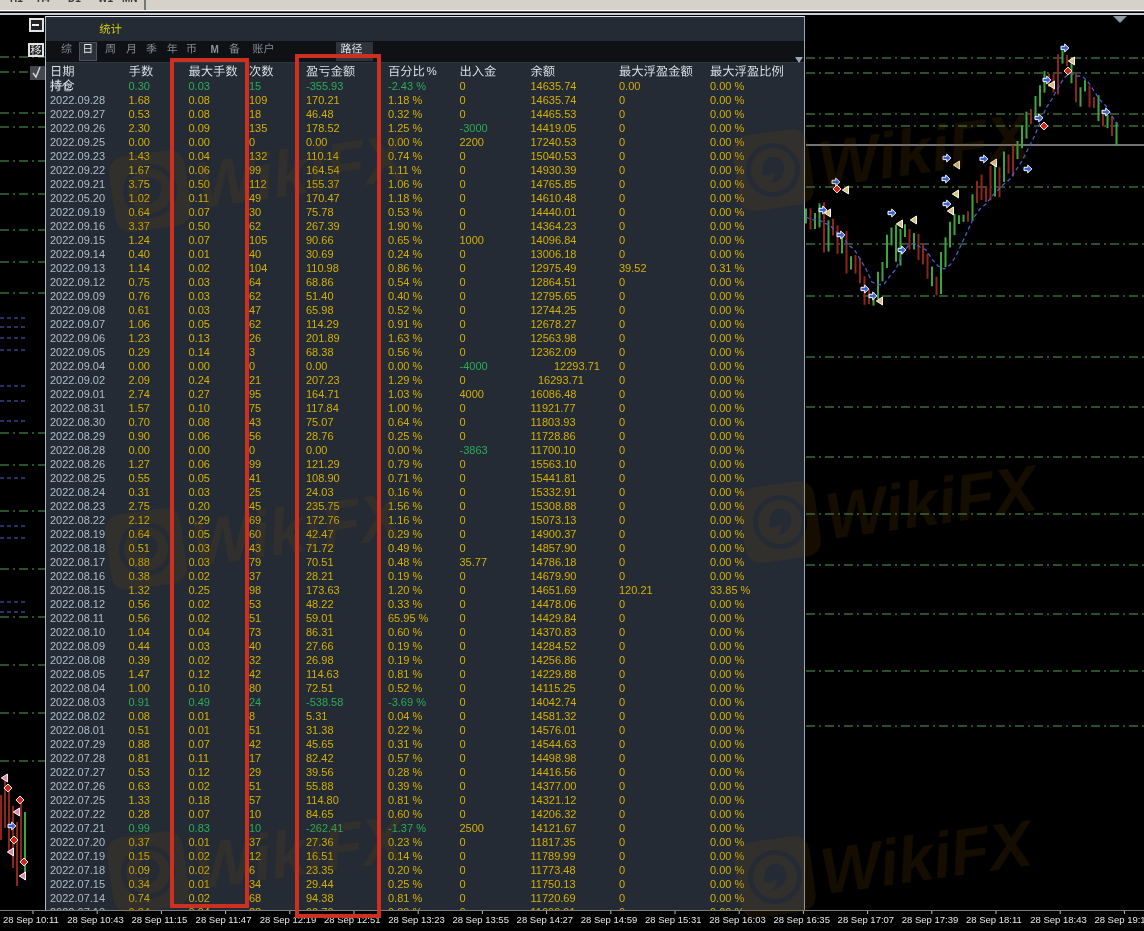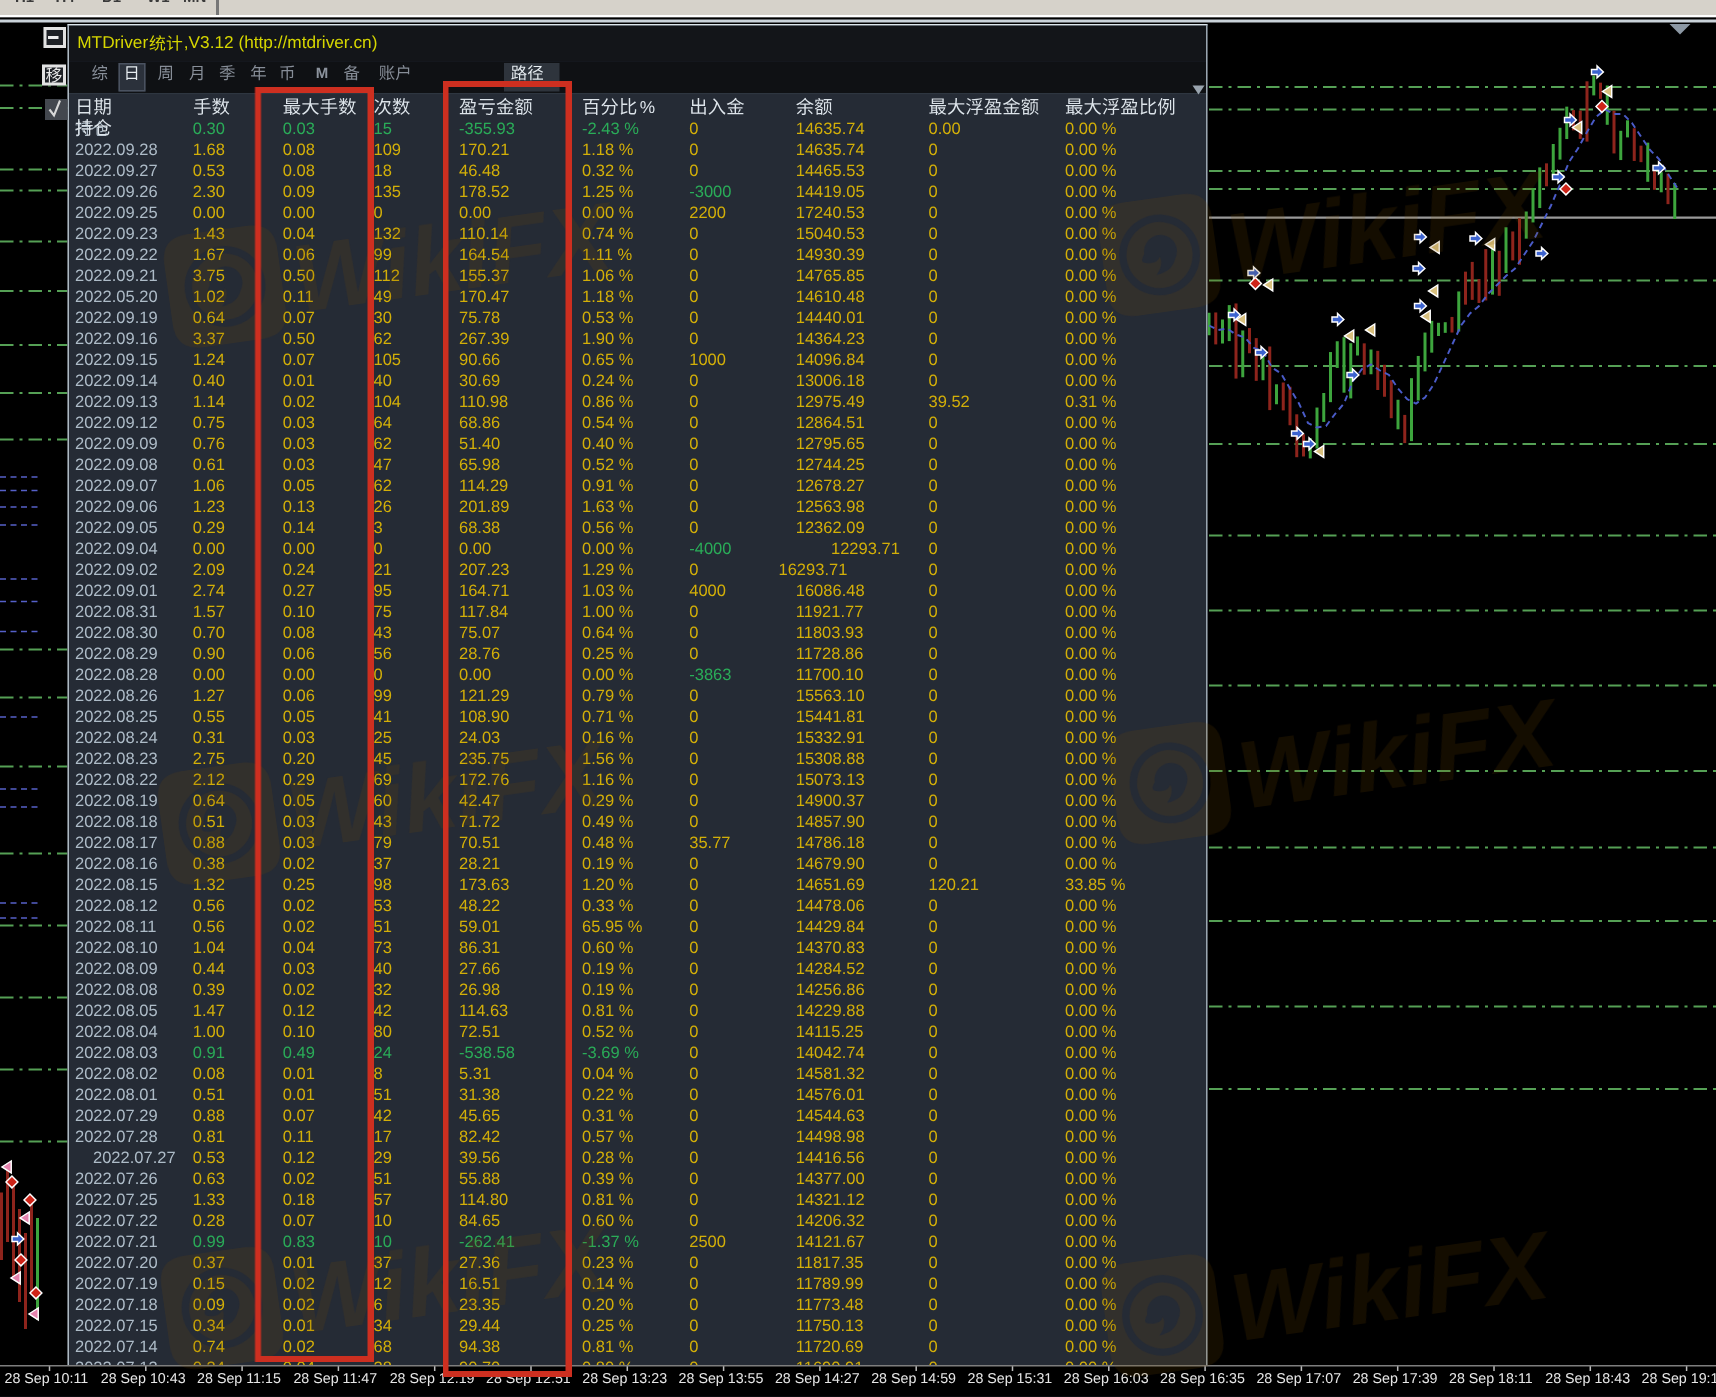--- a/index.html
+++ b/index.html
@@ -248,24 +248,20 @@
 <div id="toolbar">
     <b style="left:10px">H1</b>
     <b style="left:37px">H4</b>
     <b style="left:68px">D1</b>
     <b style="left:98px">W1</b>
     <b style="left:122px">MN</b>
     <i id="tsep"></i>
   </div>
 <div id="topline"></div>
 <div id="panel">
- <div id="tbar">
-      <span style="left:5.5px">MTDriver</span>
-      <span style="left:76.5px">,V3.12 (http://mtdriver.cn)</span>
-    </div>
  <div id="tabs"></div>
     <i id="seltab"></i>
     <i id="pathtab"></i>
     <b id="tabM">M</b>
  <div id="grid"></div>
     <div style="position:absolute;left:0;top:45px;width:100%;height:1px;background:#2e3640"></div>
  <div class="r" style="top:62px">
       <s class="d" style="left:4px">持仓</s>
       <s class="g" style="left:82.5px">0.30</s>
       <s class="g" style="left:142.5px">0.03</s>
@@ -518,21 +514,21 @@
       <s style="left:664px">0.00 %</s>
     </div>
     <div class="r" style="top:356px">
       <s class="d" style="left:4px">2022.09.02</s>
       <s style="left:82.5px">2.09</s>
       <s style="left:142.5px">0.24</s>
       <s style="left:203px">21</s>
       <s style="left:260px">207.23</s>
       <s style="left:342px">1.29 %</s>
       <s style="left:413.5px">0</s>
-      <s style="left:473px">16293.71</s>
+      <s style="left:492px">16293.71</s>
       <s style="left:573px">0</s>
       <s style="left:664px">0.00 %</s>
     </div>
     <div class="r" style="top:370px">
       <s class="d" style="left:4px">2022.09.01</s>
       <s style="left:82.5px">2.74</s>
       <s style="left:142.5px">0.27</s>
       <s style="left:203px">95</s>
       <s style="left:260px">164.71</s>
       <s style="left:342px">1.03 %</s>
@@ -847,21 +843,21 @@
       <s style="left:142.5px">0.11</s>
       <s style="left:203px">17</s>
       <s style="left:260px">82.42</s>
       <s style="left:342px">0.57 %</s>
       <s style="left:413.5px">0</s>
       <s style="left:484.5px">14498.98</s>
       <s style="left:573px">0</s>
       <s style="left:664px">0.00 %</s>
     </div>
     <div class="r" style="top:748px">
-      <s class="d" style="left:16px">2022.07.27</s>
+      <s class="d" style="left:4px">2022.07.27</s>
       <s style="left:82.5px">0.53</s>
       <s style="left:142.5px">0.12</s>
       <s style="left:203px">29</s>
       <s style="left:260px">39.56</s>
       <s style="left:342px">0.28 %</s>
       <s style="left:413.5px">0</s>
       <s style="left:484.5px">14416.56</s>
       <s style="left:573px">0</s>
       <s style="left:664px">0.00 %</s>
     </div>

